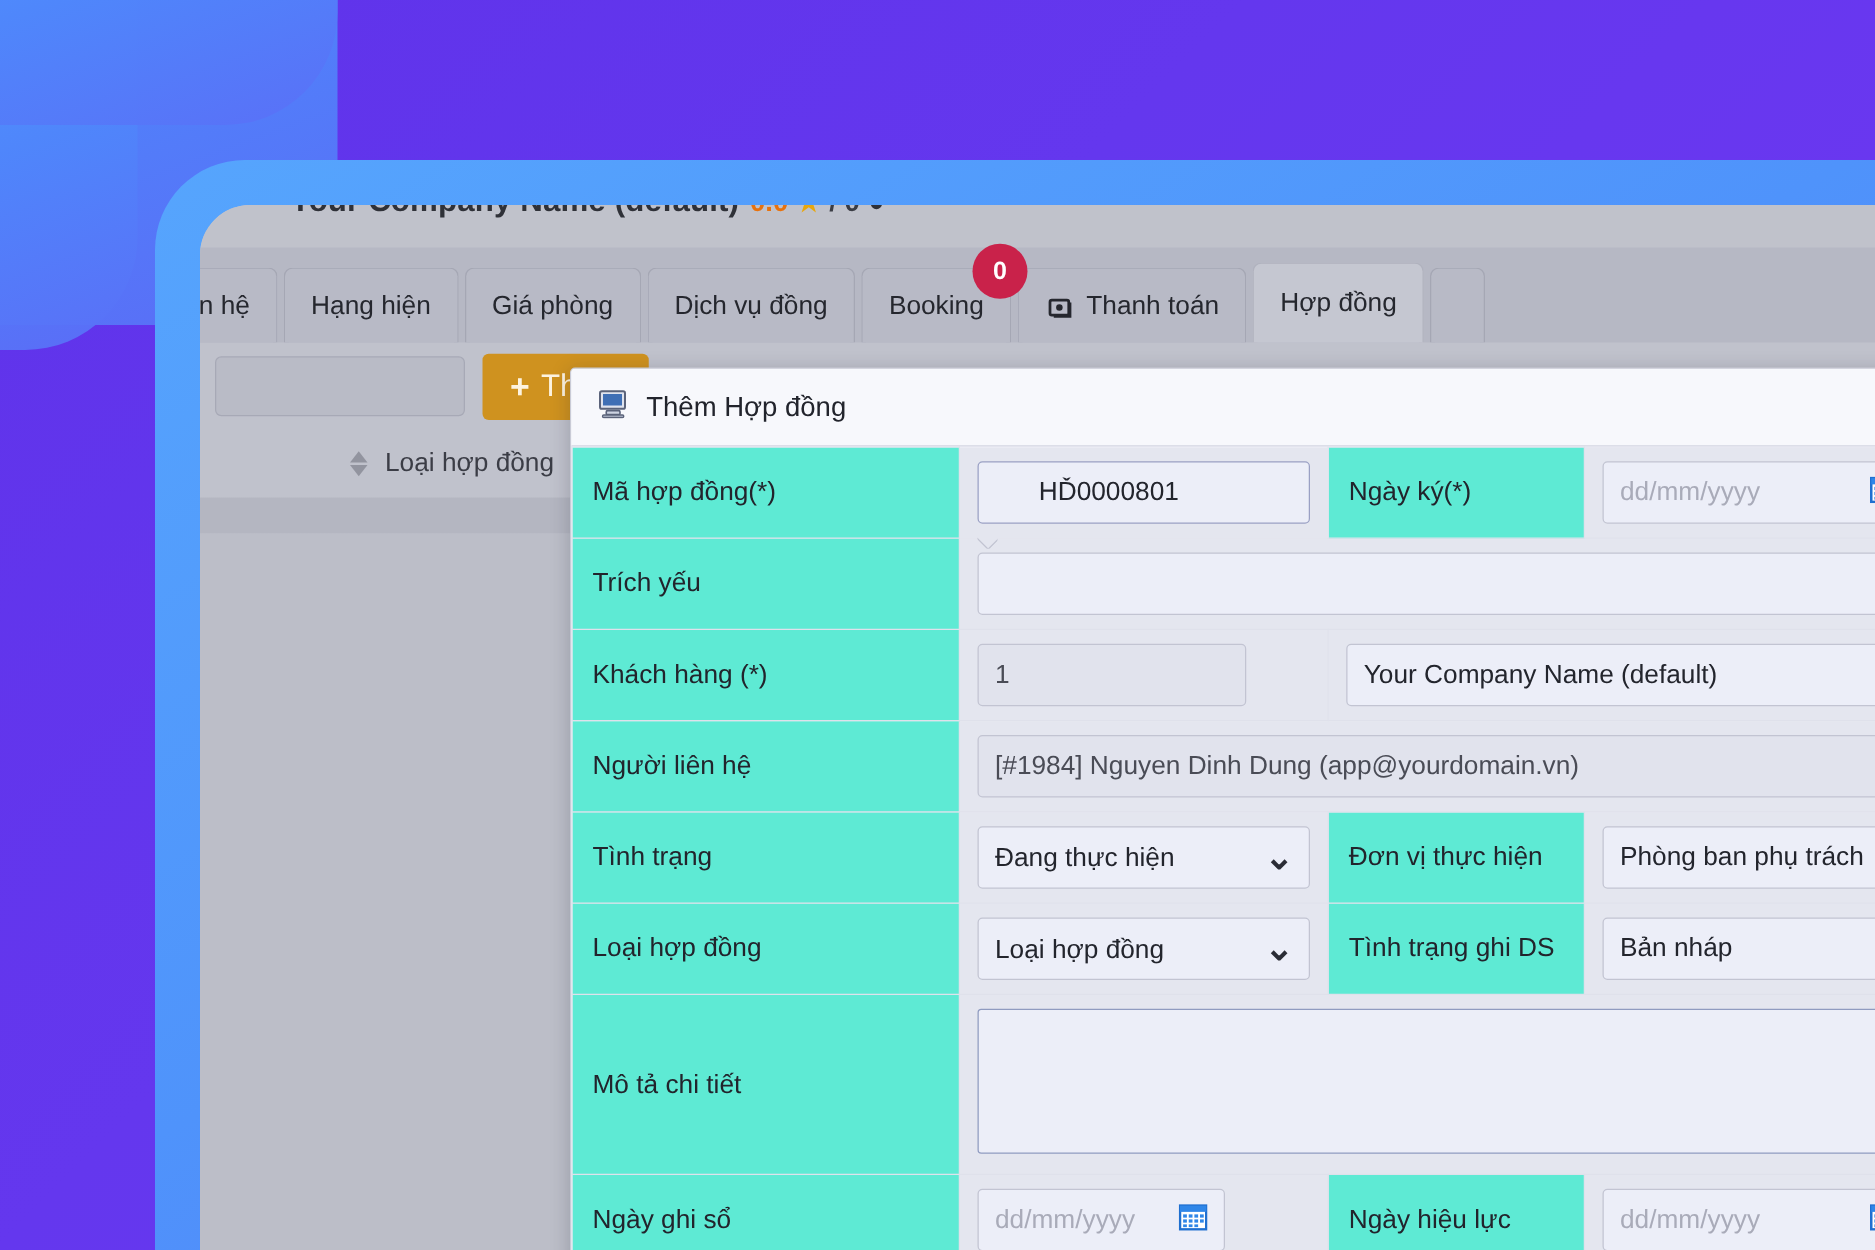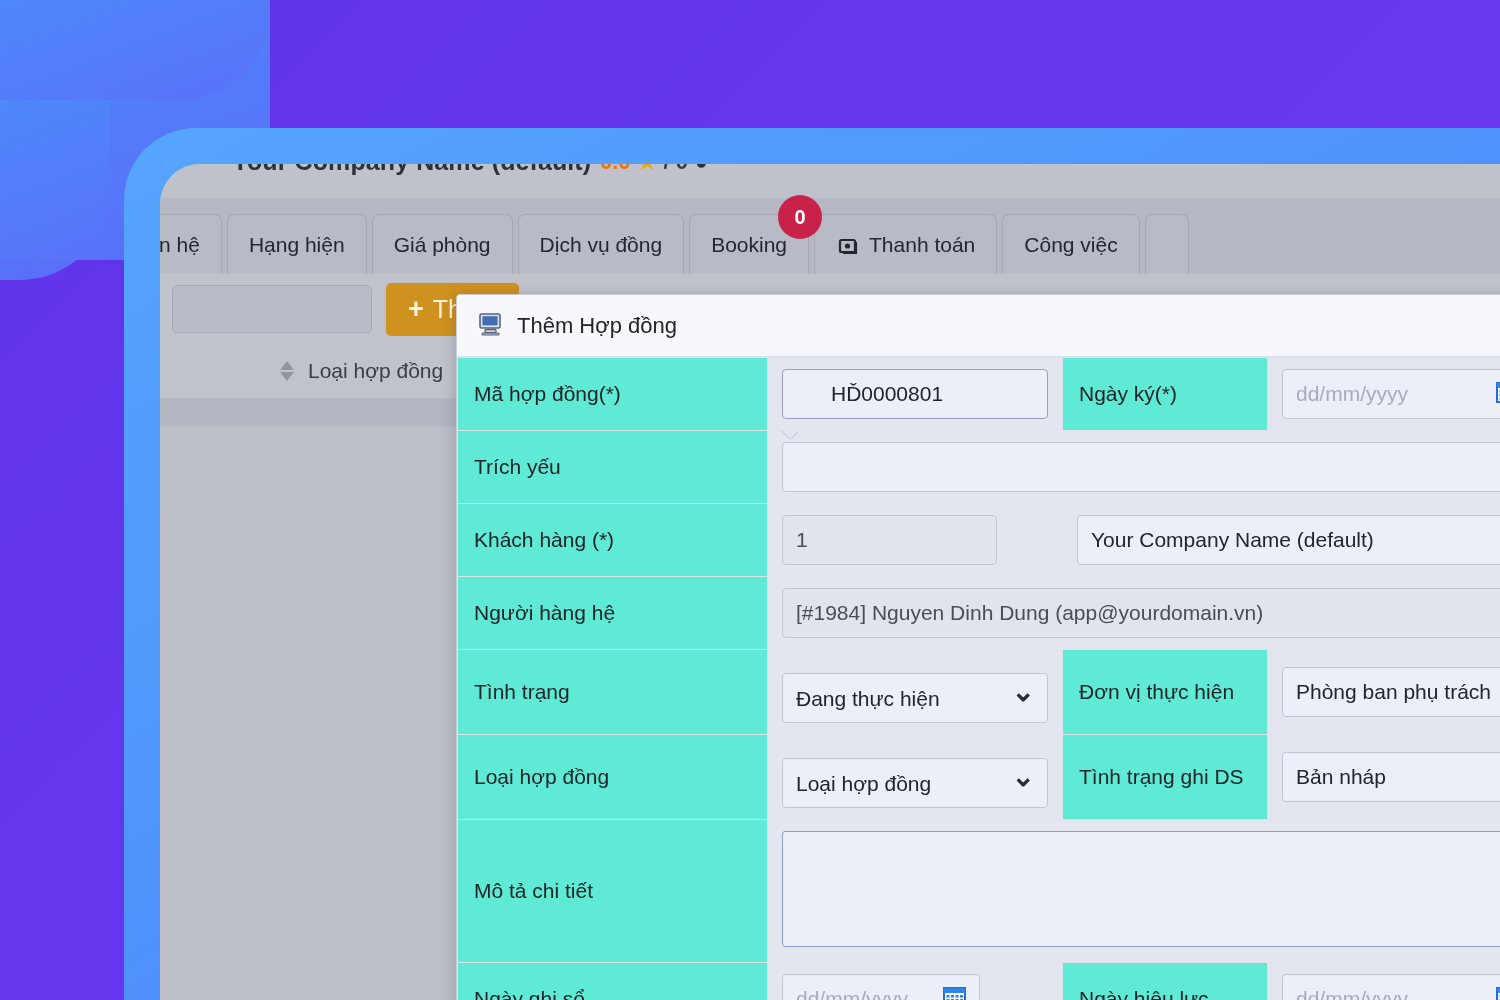--- a/index.html
+++ b/index.html
@@ -285,21 +285,20 @@
     background: #eceef8;
     border: 1px solid #c2c4d2;
     border-radius: 4px;
     font-size: 21px;
     color: #23252d;
     padding: 0 34px 0 13px;
     font-family: "Liberation Sans", sans-serif;
     -webkit-appearance: none;
     appearance: none;
     outline: none;
-    margin-top: 12px;
   }
   .sel-wrap { position: relative; }
   .sel-wrap .caret {
     position: absolute;
     right: 13px; top: 50%;
     transform: translateY(-50%);
     pointer-events: none;
     font-size: 17px;
     font-weight: 700;
     color: #2a2c35;
@@ -386,22 +385,22 @@
       <div class="tab">
         <span class="tab-icon">
           <svg width="24" height="20" viewBox="0 0 24 20">
             <rect x="4" y="5" width="15" height="12" rx="1.5" fill="none" stroke="#25272e" stroke-width="2.2"></rect>
             <circle cx="11.5" cy="11" r="2.6" fill="#25272e"></circle>
             <path d="M20 7 v11 H7" fill="none" stroke="#25272e" stroke-width="2.2"></path>
           </svg>
         </span>
         <span>Thanh toán</span>
       </div>
-      <div class="tab">
-        <span>Công việc</span>
+      <div class="tab active">
+        <span>Hợp đồng</span>
       </div>
       <div class="tab">
         
       </div>
 
     </div>
 
     <div id="toolbar">
       <input id="search-input" placeholder="" style="">
       <button id="add-button">
@@ -486,21 +485,21 @@
           <td class="label">Khách hàng (*)</td>
           <td class="field">
             <input class="inp readonly" style="width: 215px;" value="1">
           </td>
           <td class="field" colspan="2">
             <input class="inp" value="Your Company Name (default)" style="">
           </td>
         </tr>
 
         <tr class="r-h">
-          <td class="label">Người hàng hệ</td>
+          <td class="label">Người liên hệ</td>
           <td class="field" colspan="3">
             <input class="inp readonly" value="[#1984] Nguyen Dinh Dung (app@yourdomain.vn)" style="">
           </td>
         </tr>
 
         <tr class="r-h">
           <td class="label">Tình trạng</td>
           <td class="field">
             <div class="sel-wrap">
               <select class="sel">

